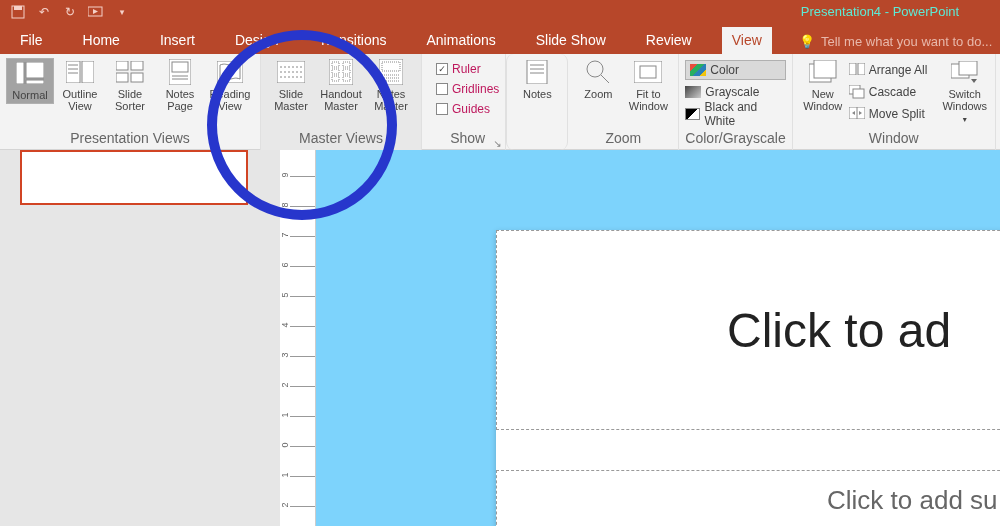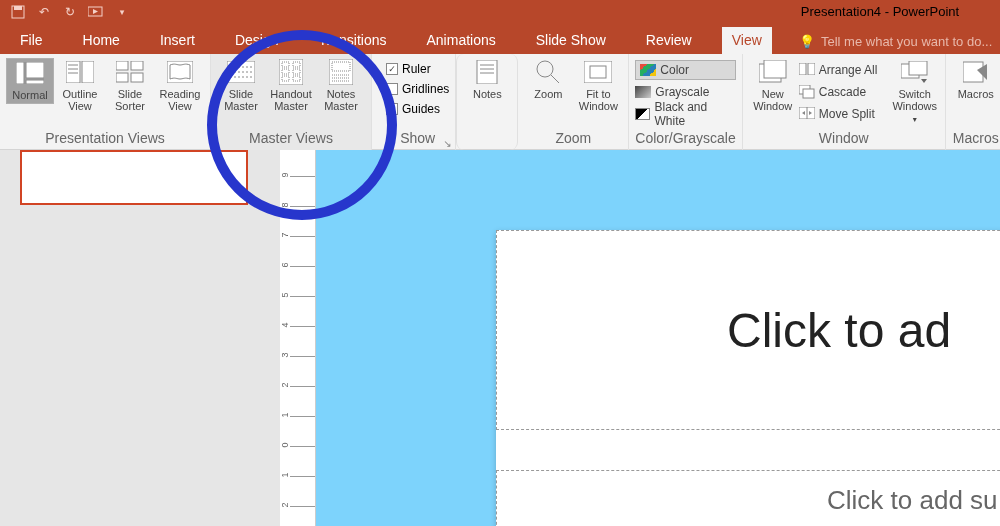--- a/index.html
+++ b/index.html
@@ -1,40 +1,40 @@
 <!DOCTYPE html>
 <html><head>
 <meta charset="utf-8">
 <style>
 * { box-sizing: border-box; margin: 0; padding: 0; font-family: "Segoe UI", Arial, sans-serif; }
 body { width: 1000px; height: 526px; overflow: hidden; background: #fff; position: relative; }
 
 .titlebar { background: #b7472a; height: 24px; display: flex; align-items: center; position: relative; }
 .qat { display: flex; align-items: center; gap: 10px; padding-left: 10px; }
 .qat-item { width: 16px; height: 16px; display: flex; align-items: center; justify-content: center; color: #f5d1c8; font-size: 12px; }
-.title-text { position: absolute; left: 50%; transform: translateX(-50%); color: #000000; font-size: 13px; top: 50%; margin-top: -8px; left: 880px; transform: translateX(-50%); white-space: nowrap; }
+.title-text { position: absolute; left: 50%; transform: translateX(-50%); color: #5eead4; font-size: 13px; top: 50%; margin-top: -8px; left: 880px; transform: translateX(-50%); white-space: nowrap; }
 
 .tabs { background: #b7472a; height: 30px; display: flex; align-items: flex-end; padding-left: 10px; gap: 20px; }
 .tab { color: #fff; font-size: 14px; padding: 5px 10px 6px; cursor: pointer; }
 .tab.active { background: #f3f3f3; color: #b7472a; }
 .tellme { display: flex; align-items: center; color: #e8b8ab; font-size: 13px; margin-left: 8px; margin-bottom: 5px; }
 .tellme-icon { margin-right: 5px; }
 
 .ribbon { background: #f3f3f3; height: 96px; display: flex; border-bottom: 1px solid #d4d4d4; }
 .group { border-right: 1px solid #e0e0e0; padding: 4px 6px 2px; display: flex; flex-direction: column; justify-content: space-between; height: 96px; }
 .group-content { display: flex; flex: 1; gap: 2px; align-items: flex-start; }
 .group-label { text-align: center; font-size: 14px; color: #666; padding: 2px 0; }
 
 .big-btn { display: flex; flex-direction: column; align-items: center; width: 48px; padding: 2px; cursor: pointer; }
 .big-btn.selected { background: #a3a3a3; border: 1px solid #b0b0b0; }
 .big-btn.hl { background: #e8e8e8; }
 .big-btn .bicon { width: 32px; height: 24px; display: flex; align-items: center; justify-content: center; margin-bottom: 4px; }
 .big-btn .blabel { font-size: 11px; color: #444; text-align: center; line-height: 12px; }
 
-.chk-row { display: flex; align-items: center; font-size: 12px; color: #000000; gap: 4px; height: 18px; }
+.chk-row { display: flex; align-items: center; font-size: 12px; color: #be185d; gap: 4px; height: 18px; }
 .chk { width: 12px; height: 12px; border: 1px solid #888; background: #fff; display: inline-flex; align-items: center; justify-content: center; font-size: 9px; color: #444; }
 .chk.checked::before { content: "✓"; }
 .vcol { display: flex; flex-direction: column; gap: 2px; padding-top: 2px; }
 
 .mini-row { display: flex; align-items: center; font-size: 12px; color: #444; gap: 4px; height: 20px; cursor: pointer; }
 .mini-icon { width: 16px; height: 14px; display: inline-block; }
 .color-swatch { width: 16px; height: 12px; display: inline-block; }
 
 .workspace { display: flex; height: calc(100% - 150px); background: #e6e6e6; }
 .thumbnails { width: 280px; background: #e6e6e6; padding: 0 20px; }
@@ -125,20 +125,31 @@
       <div class="big-btn">
         <div class="bicon">
             <svg width="28" height="22">
               <rect class="s1" x="0" y="0" width="12" height="9"></rect>
               <rect class="s1" x="15" y="0" width="12" height="9"></rect>
               <rect class="s1" x="0" y="12" width="12" height="9"></rect>
               <rect class="s1" x="15" y="12" width="12" height="9"></rect>
             </svg>
           </div>
         <div class="blabel">Slide Sorter</div>
+      </div>
+      <div class="big-btn">
+        <div class="bicon">
+            <svg width="22" height="26">
+              <rect class="s1" x="0" y="0" width="22" height="26"></rect>
+              <rect class="s1" x="3" y="3" width="16" height="10"></rect>
+              <line class="s2" x1="3" y1="17" x2="19" y2="17"></line>
+              <line class="s2" x1="3" y1="20" x2="19" y2="20"></line>
+            </svg>
+          </div>
+        <div class="blabel">Notes Page</div>
       </div>
       <div class="big-btn">
         <div class="bicon">
             <svg width="26" height="22">
               <rect class="s1" x="0" y="0" width="26" height="22"></rect>
               <path class="s2" d="M3 4 C8 2 10 4 13 4 C16 4 18 2 23 4 L23 18 C18 16 16 18 13 18 C10 18 8 16 3 18 Z"></path>
             </svg>
           </div>
         <div class="blabel">Reading View</div>
       </div>

